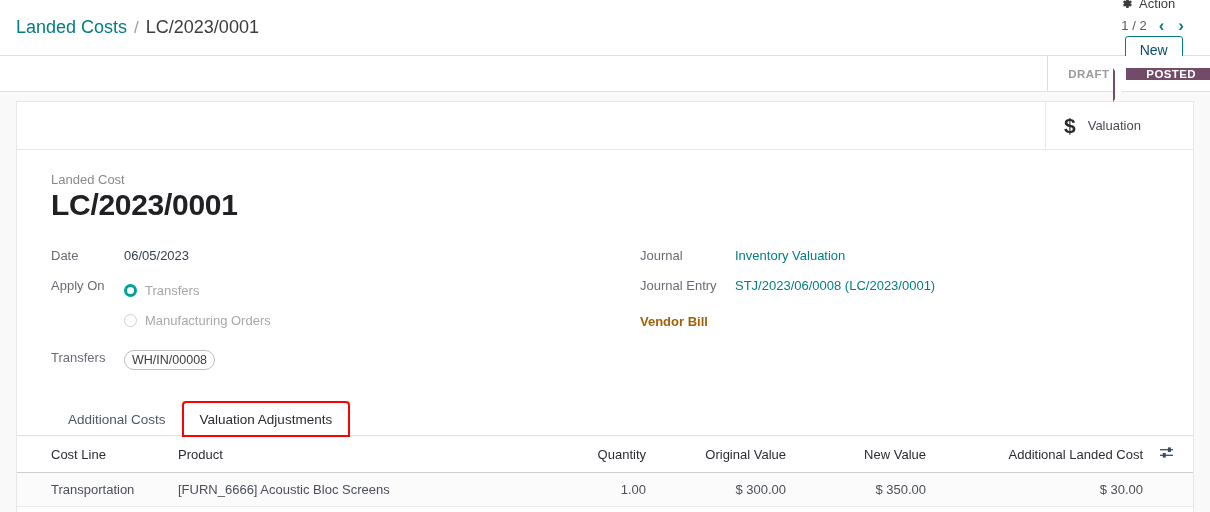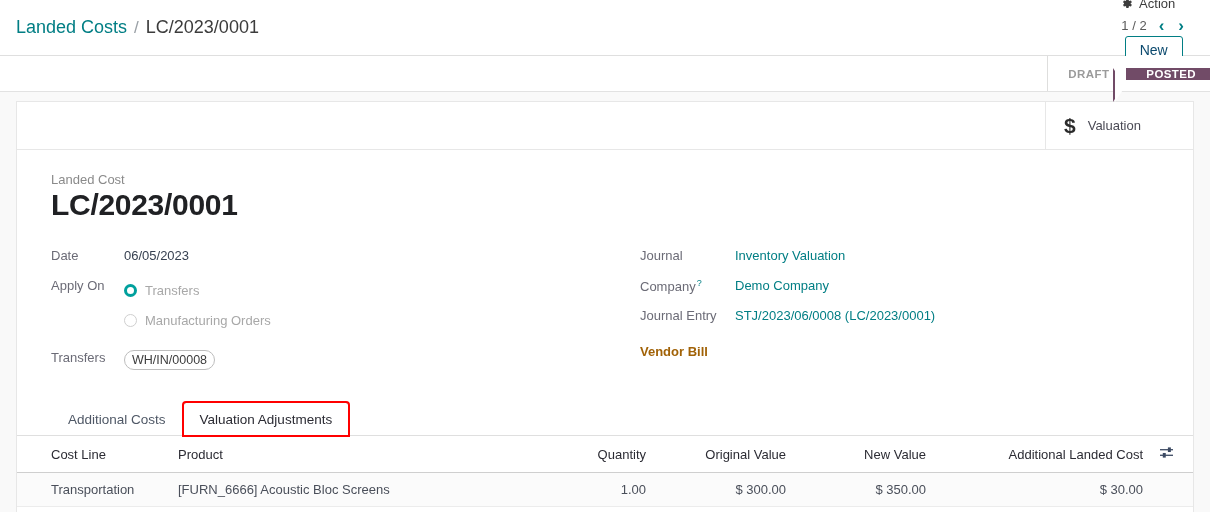--- a/index.html
+++ b/index.html
@@ -451,26 +451,20 @@
 
         </div>
 
         <div class="form-col right">
 
           <div class="f-row">
             <div class="f-label">Journal</div>
             <div class="f-value link">Inventory Valuation</div>
           </div>
 
-          <div class="f-row">
-            <div class="f-label">
-              <span>Company</span><span class="help-mark">?</span>
-            </div>
-            <div class="f-value link">Demo Company</div>
-          </div>
 
           <div class="f-row">
             <div class="f-label">Journal Entry</div>
             <div class="f-value link">STJ/2023/06/0008 (LC/2023/0001)</div>
           </div>
 
           <div class="f-row" style="margin-top:6px;">
             <div class="f-label strong">Vendor Bill</div>
             <div class="f-value"></div>
           </div>

